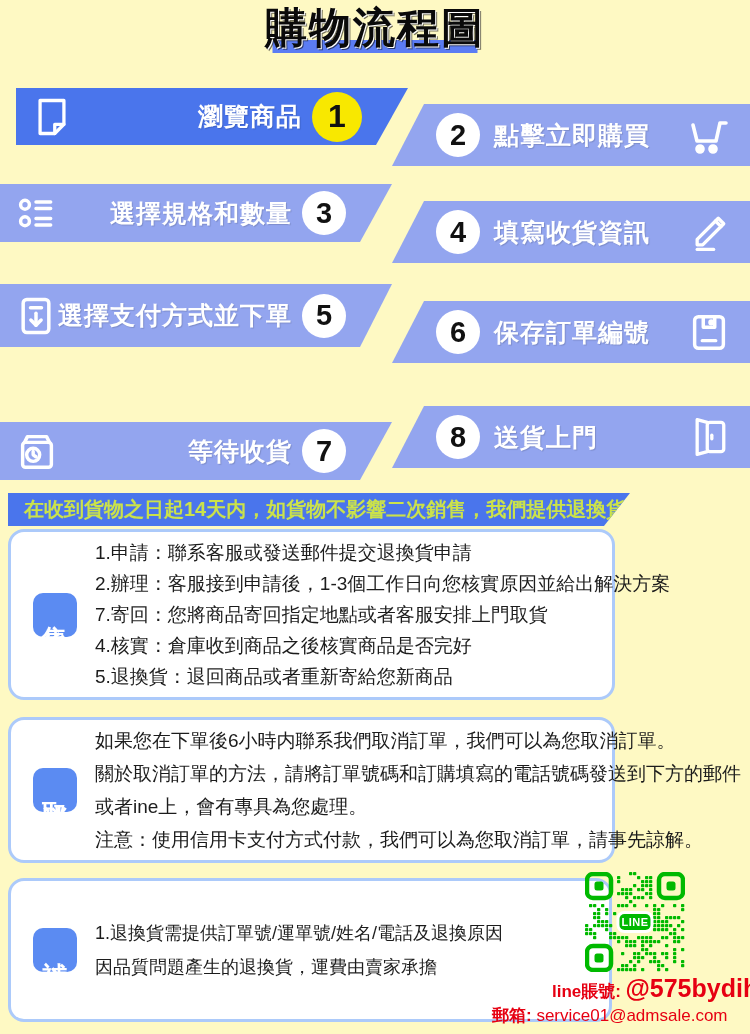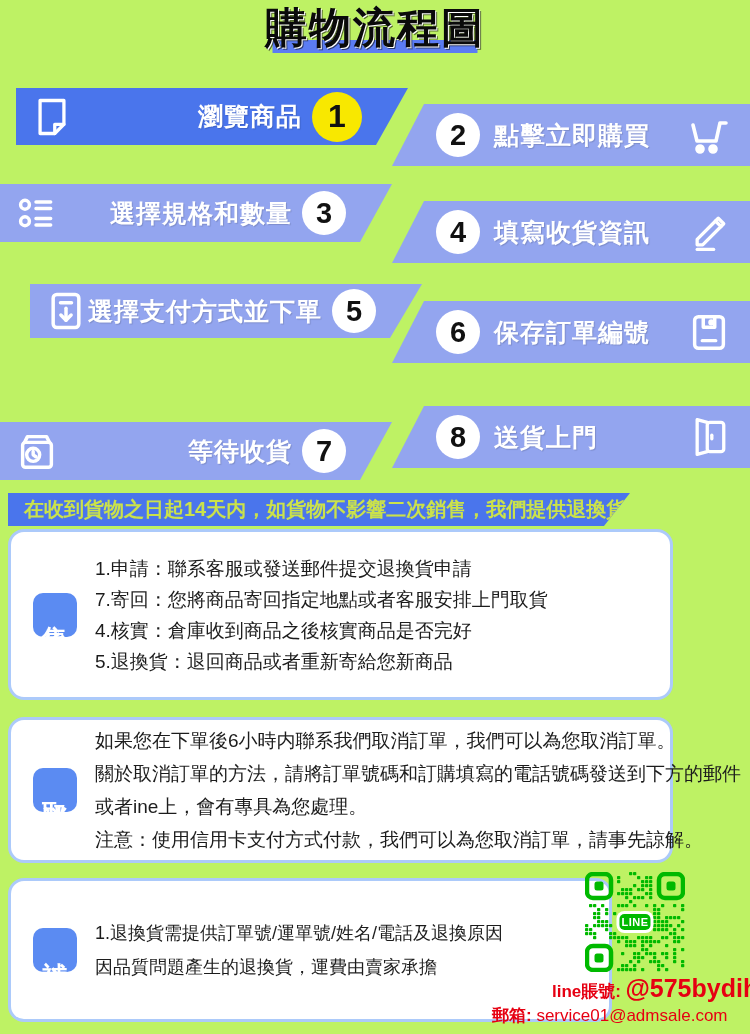--- a/index.html
+++ b/index.html
@@ -1,52 +1,52 @@
 <!DOCTYPE html>
 <html style="--primary-blue: #4a75ec; --light-blue: #93a5ef; --title-bar-blue: #5b7cf3; --label-blue: #5b8bf2; --border-blue: #accafa; --highlight-yellow: #f8e800; --banner-text-green: #cbe24a; --contact-red: #e60012; --qr-green: #00b900;"><head>
 <meta charset="utf-8">
 <style>
   html,body{margin:0;padding:0;background:#fff;}
   body{font-family:"Liberation Sans","DejaVu Sans",sans-serif;}
-  .page{position:relative;width:750px;height:1034px;margin:0 auto;background:#bef264;overflow:hidden;}
+  .page{position:relative;width:750px;height:1034px;margin:0 auto;background:#fef9c3;overflow:hidden;}
 
   
   .title-wrap{position:absolute;top:2px;left:0;width:750px;height:60px;text-align:center;}
   .title-underline{position:absolute;left:50%;top:38px;transform:translateX(-50%);width:205px;height:13px;background:var(--title-bar-blue);z-index:0;}
   .page-title{position:relative;z-index:1;display:inline-block;font-size:42px;font-weight:900;color:#0a0a0a;letter-spacing:2px;line-height:52px;text-shadow:1px 1px 0 #fff,2px 2px 0 rgba(0,0,0,.55);}
 
   
   .step{position:absolute;display:flex;align-items:center;color:#fff;}
   .banner-left{left:0;width:392px;background:var(--light-blue);clip-path:polygon(0 0,100% 0,calc(100% - 32px) 100%,0 100%);}
   .banner-left.dark{background:var(--primary-blue);margin-left:16px;}
   .banner-right{left:392px;width:358px;background:var(--light-blue);clip-path:polygon(32px 0,100% 0,100% 100%,0 100%);}
   .s1{top:88px;height:57px;}
   .s2{top:104px;height:62px;}
   .s3{top:184px;height:58px;}
   .s4{top:201px;height:62px;}
-  .s5{top:284px;height:54px;margin-left:30px;}
+  .s5{top:284px;height:63px;}
   .s6{top:301px;height:62px;}
   .s7{top:388px;height:58px;margin-top:34px;}
   .s8{top:406px;height:62px;}
   .step .icon{flex:0 0 auto;display:flex;align-items:center;justify-content:center;}
   .banner-left .icon{margin-left:14px;}
   .banner-right .icon{margin-right:18px;}
   .spacer{flex:1 1 0;min-width:0;}
   .step-label{flex:0 0 auto;font-size:25px;font-weight:700;white-space:nowrap;letter-spacing:1px;text-shadow:1px 1px 1px rgba(0,0,0,.15);}
   .num-badge{flex:0 0 auto;width:44px;height:44px;border-radius:50%;background:#fff;color:#111;display:flex;align-items:center;justify-content:center;font-size:29px;font-weight:800;}
   .banner-left .num-badge{margin-left:10px;margin-right:46px;}
   .banner-right .num-badge{margin-left:44px;margin-right:14px;}
   .num-badge.yellow{background:var(--highlight-yellow);width:50px;height:50px;font-size:32px;}
 
   
   .policy-banner{position:absolute;left:8px;top:493px;width:622px;height:33px;background:var(--primary-blue);clip-path:polygon(0 0,100% 0,calc(100% - 26px) 100%,0 100%);display:flex;align-items:center;}
   .policy-banner span{margin-left:16px;font-size:20px;font-weight:700;color:var(--banner-text-green);white-space:nowrap;}
 
   
-  .info-box{position:absolute;left:8px;width:665px;border:3px solid var(--border-blue);border-radius:16px;background:#fff;box-sizing:border-box;display:flex;align-items:center;}
+  .info-box{position:absolute;left:8px;width:607px;border:3px solid var(--border-blue);border-radius:16px;background:#fff;box-sizing:border-box;display:flex;align-items:center;}
   .b1{top:529px;height:171px;}
   .b2{top:717px;height:146px;}
   .b3{top:878px;width:604px;height:144px;}
   .v-label{flex:0 0 auto;margin-left:22px;background:var(--label-blue);color:#fff;border-radius:10px;writing-mode:vertical-rl;text-orientation:upright;font-size:26px;font-weight:800;letter-spacing:5px;padding:12px 9px;line-height:1;}
   .box-lines{flex:1 1 auto;margin-left:18px;color:#1c1c1c;}
   .b1 .box-lines .box-line{font-size:19px;line-height:31px;white-space:nowrap;}
   .b2 .box-lines .box-line{font-size:19px;line-height:33px;white-space:nowrap;}
   .b3 .box-lines .box-line{font-size:18px;line-height:34px;white-space:nowrap;}
   .b3 .box-lines .box-line:nth-child(3){padding-left:1em;}
 
@@ -178,20 +178,21 @@
   </div>
 
   <div class="policy-banner">
     <span>在收到貨物之日起14天内，如貨物不影響二次銷售，我們提供退換貨服務</span>
   </div>
 
   <div class="info-box b1">
     <div class="v-label">售後流程</div>
     <div class="box-lines">
       <div class="box-line">1.申請：聯系客服或發送郵件提交退換貨申請</div>
+      <div class="box-line">2.辦理：客服接到申請後，1-3個工作日向您核實原因並給出解決方案</div>
       <div class="box-line">7.寄回：您將商品寄回指定地點或者客服安排上門取貨</div>
       <div class="box-line">4.核實：倉庫收到商品之後核實商品是否完好</div>
       <div class="box-line">5.退換貨：退回商品或者重新寄給您新商品</div>
     </div>
   </div>
 
   <div class="info-box b2">
     <div class="v-label">取消訂單</div>
     <div class="box-lines">
       <div class="box-line">如果您在下單後6小時内聯系我們取消訂單，我們可以為您取消訂單。</div>

